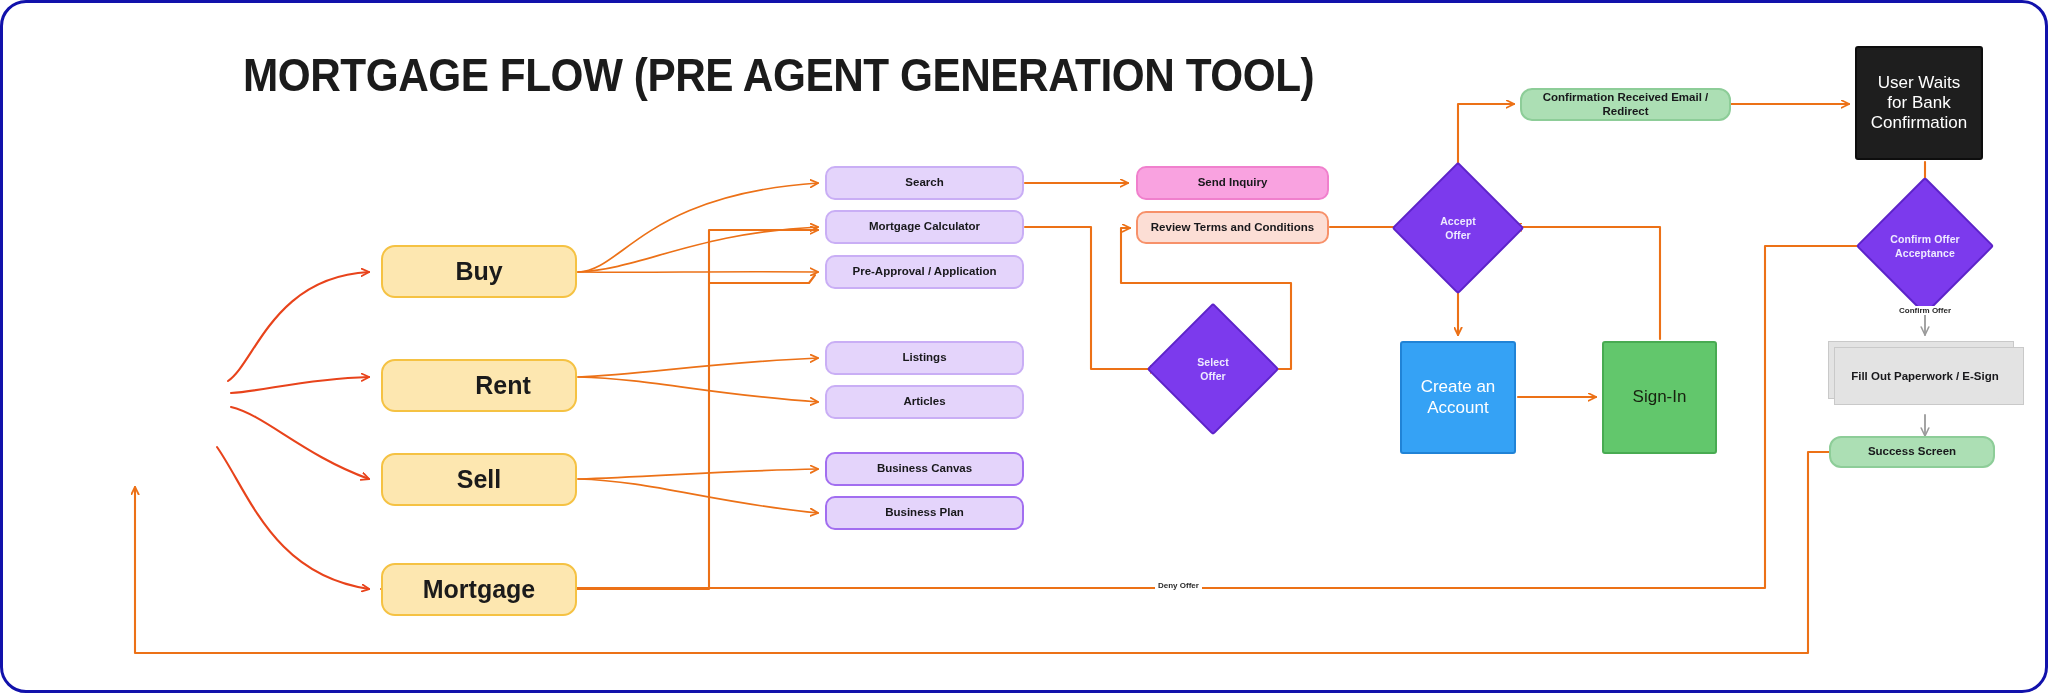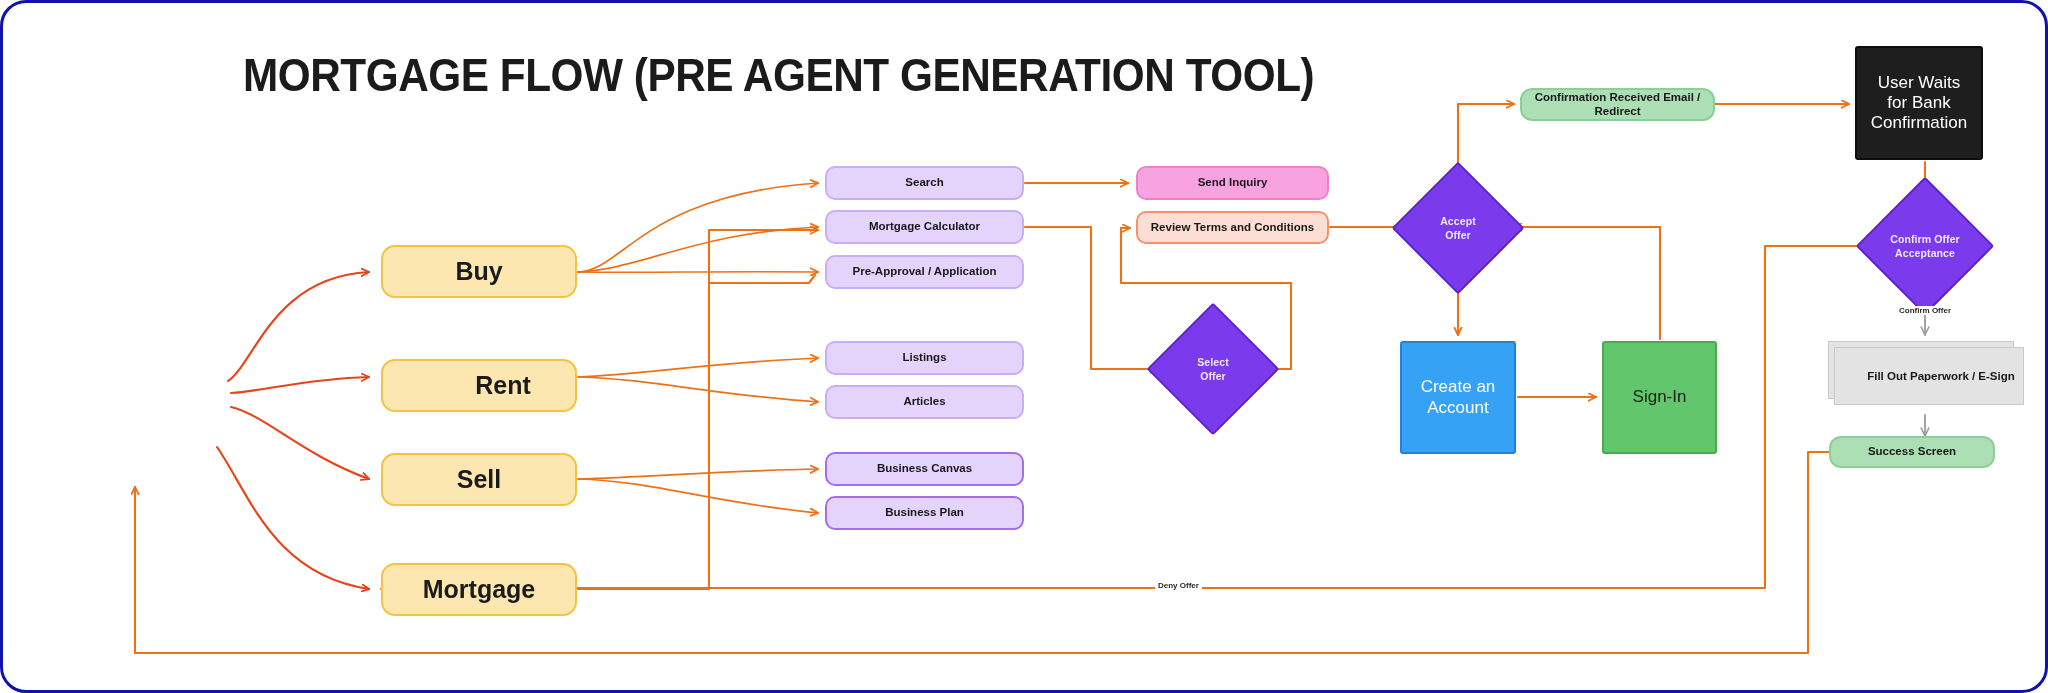--- a/index.html
+++ b/index.html
@@ -105,21 +105,21 @@
   .doc .s1 { left: 0; top: 0; width: 186px; height: 58px; }
   .doc .s2 { left: 6px; top: 6px; width: 190px; height: 58px;
              border-radius: 0 0 0 0; }
   .doc .wave {
     position: absolute; left: 6px; top: 48px; width: 190px; height: 22px;
     background: #e3e3e3;
     border-left: 1.5px solid #c9c9c9; border-right: 1.5px solid #c9c9c9;
     -webkit-mask-image: radial-gradient(ellipse 100px 16px at 50% -2px, #000 99%, transparent 100%);
   }
   .doc .doclabel {
-    position: absolute; left: 18px; top: 6px; width: 190px; height: 58px;
+    position: absolute; left: 2px; top: 6px; width: 190px; height: 58px;
     display: flex; align-items: center; justify-content: center;
     color: #18181b; font-size: 11.5px; font-weight: bold;
   }
 
   .edge-label {
     position: absolute; font-size: 8px; color: #2a2a2a; font-weight: bold;
     background: #ffffff; padding: 0 3px; white-space: nowrap;
   }
 </style>
 </head>
@@ -265,21 +265,21 @@
     <div class="diamond" style="left:1873px; top:194px; width:98px; height:98px;">
       <div class="dshape"></div>
       <div class="dlabel">
         <div>
           <div>Confirm Offer</div>
           <div>Acceptance</div>
         </div>
       </div>
     </div>
 
-    <div class="node green-pill" style="left:1517px; top:85px; width:195px; height:33px;">
+    <div class="node green-pill" style="left:1517px; top:85px; width:211px; height:33px;">
       <span>Confirmation Received Email / Redirect</span>
     </div>
 
     <div class="node black-box">
       <div>
         <div>User Waits</div>
         <div>for Bank</div>
         <div>Confirmation</div>
       </div>
     </div>

